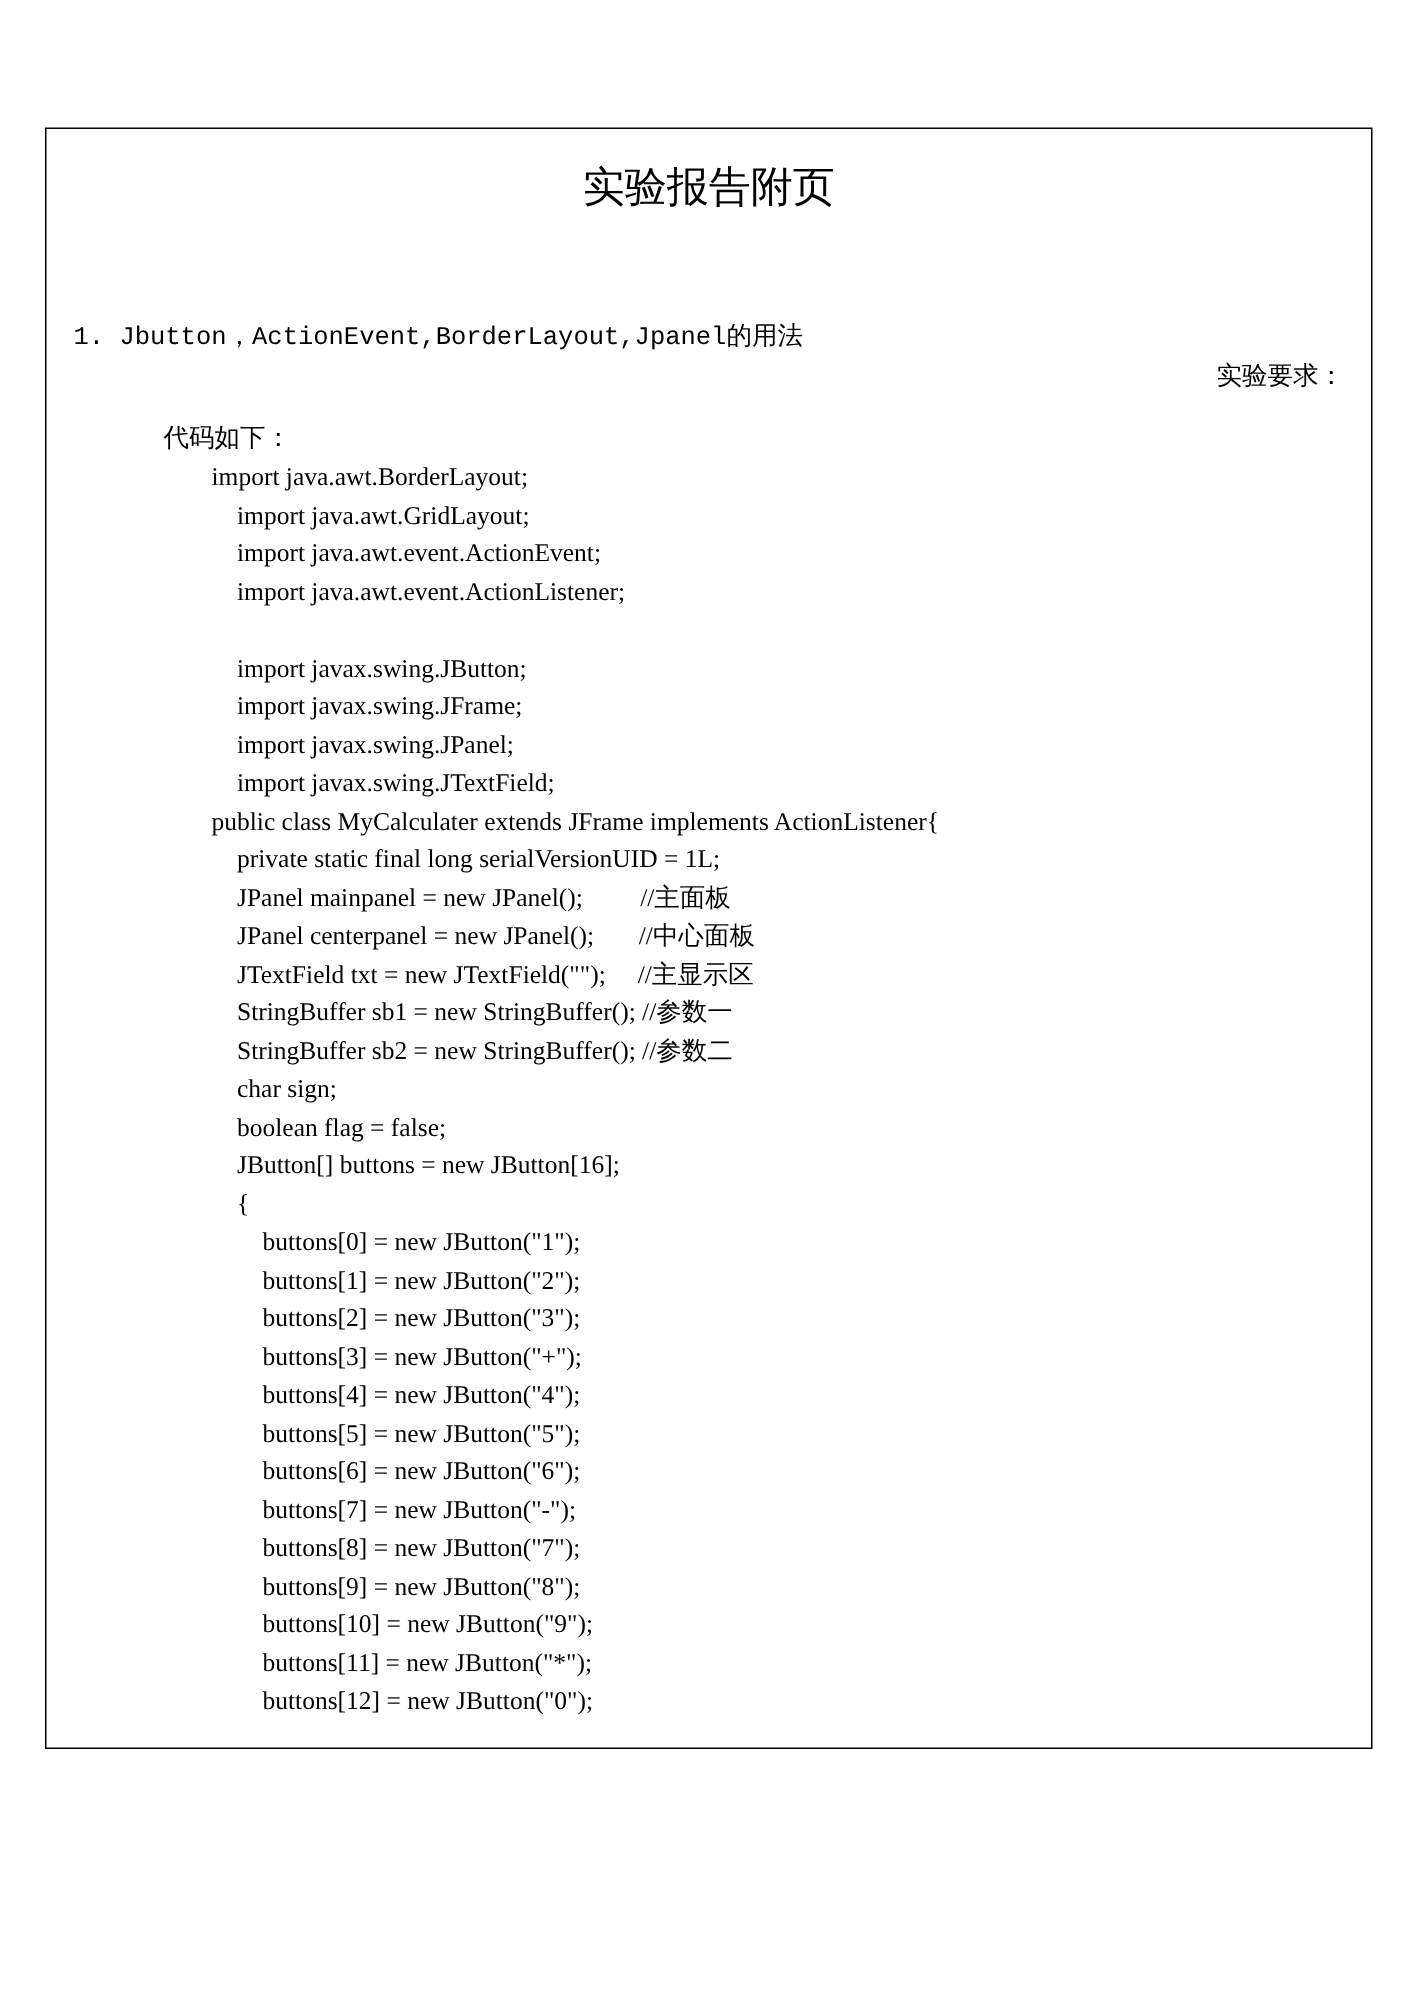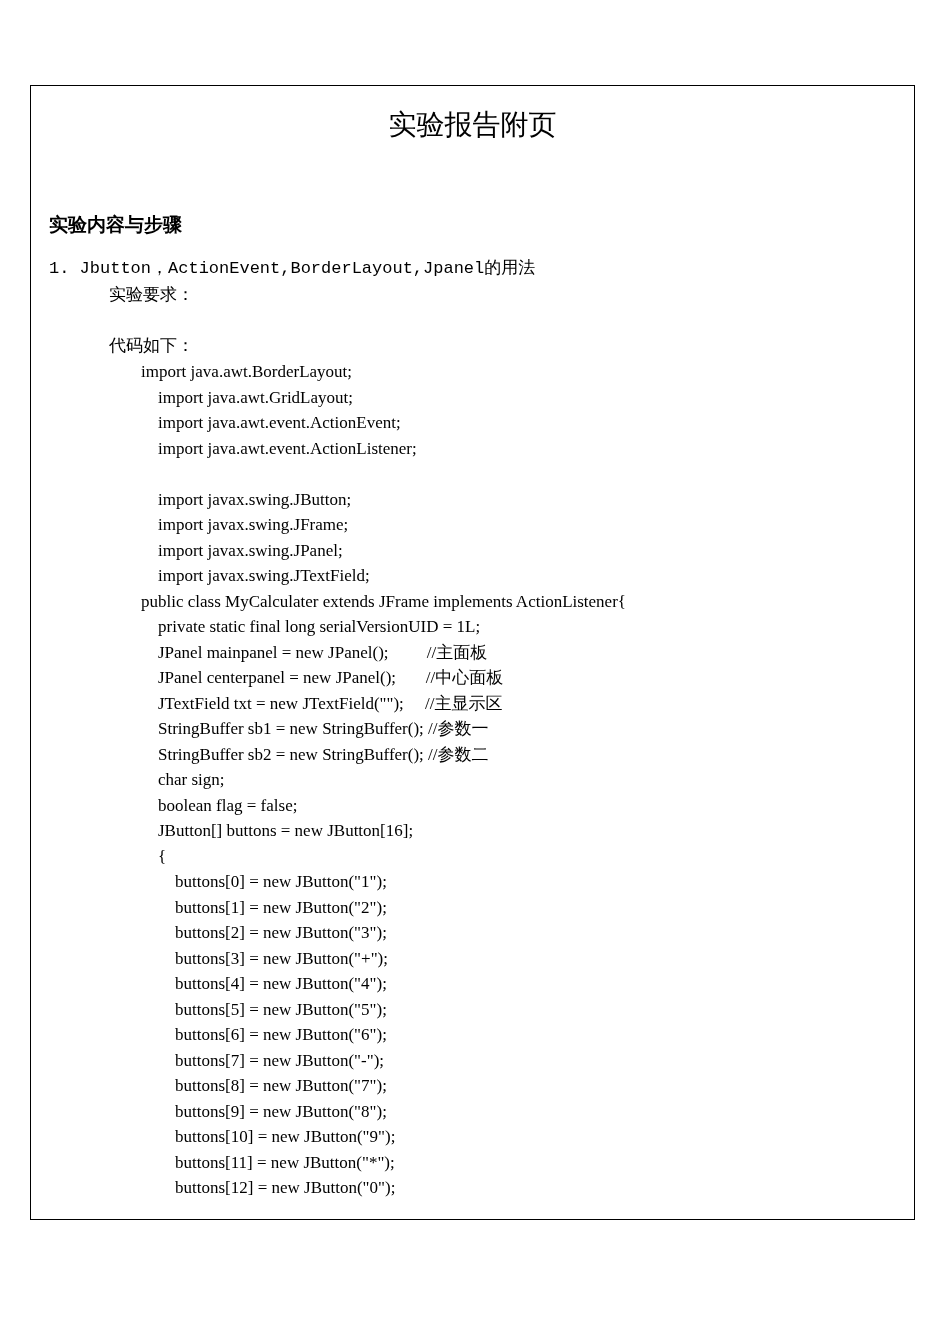--- a/index.html
+++ b/index.html
@@ -35,51 +35,51 @@
   }
   .list-item-line {
     font-family: "Courier New", "SimSun", monospace, serif;
     font-size: 17px;
     margin-bottom: 4px;
     padding-left: 0;
   }
   .cn-text {
     font-family: Liberation Serif, serif;
     font-size: 17px;
+    text-align: right;
   }
   .en-text {
     font-family: "Courier New", monospace;
     font-size: 17px;
   }
   .indent-1 { padding-left: 60px; }
   .indent-2 { padding-left: 72px; }
   .code-block {
     font-family: Liberation Serif, serif;
     font-size: 17px;
     line-height: 1.5;
     white-space: pre;
     margin-top: 2px;
     padding-left: 92px;
   }
   .code-label {
     font-family: Liberation Sans, sans-serif;
     font-size: 17px;
     padding-left: 60px;
-    margin-top: 28px;
+    margin-top: 18px;
   }
 </style>
 </head>
 <body>
 
 <div class="page">
   <div class="doc-border">
 
     <div class="title">实验报告附页</div>
 
-    <div class="section-heading">实验内容与步骤</div>
 
     <div class="list-item-line">
       <span class="en-text">1.</span>
       <span class="en-text">Jbutton，ActionEvent,BorderLayout,Jpanel的用法</span>
     </div>
 
     <div class="cn-text indent-1">实验要求：</div>
 
     <div class="code-label">代码如下：</div>
 

